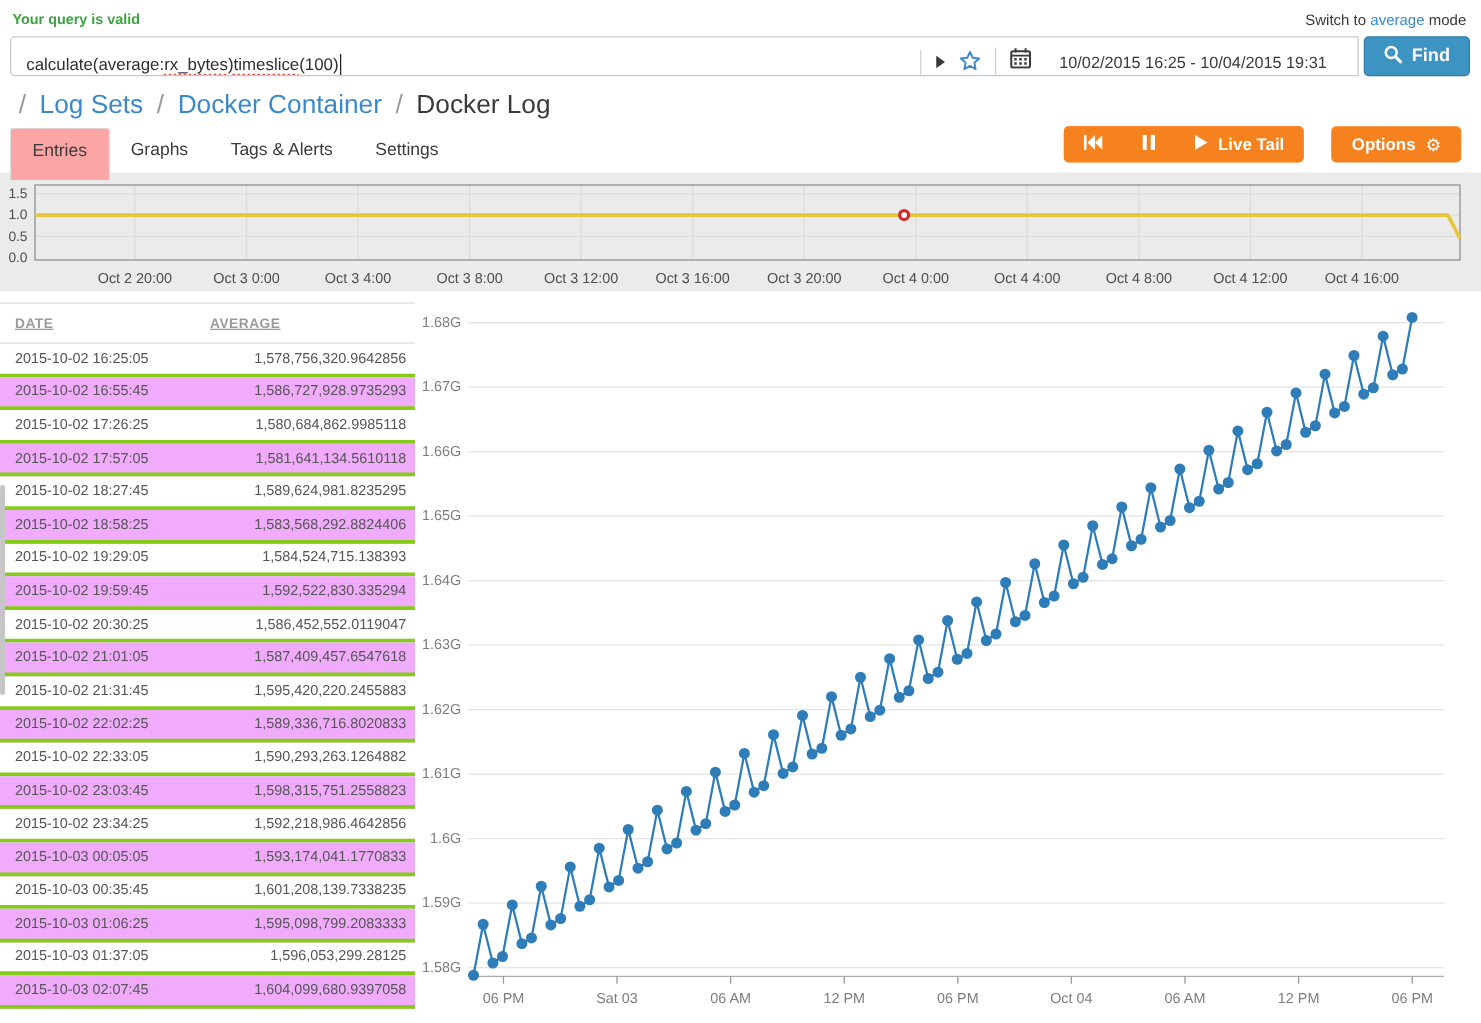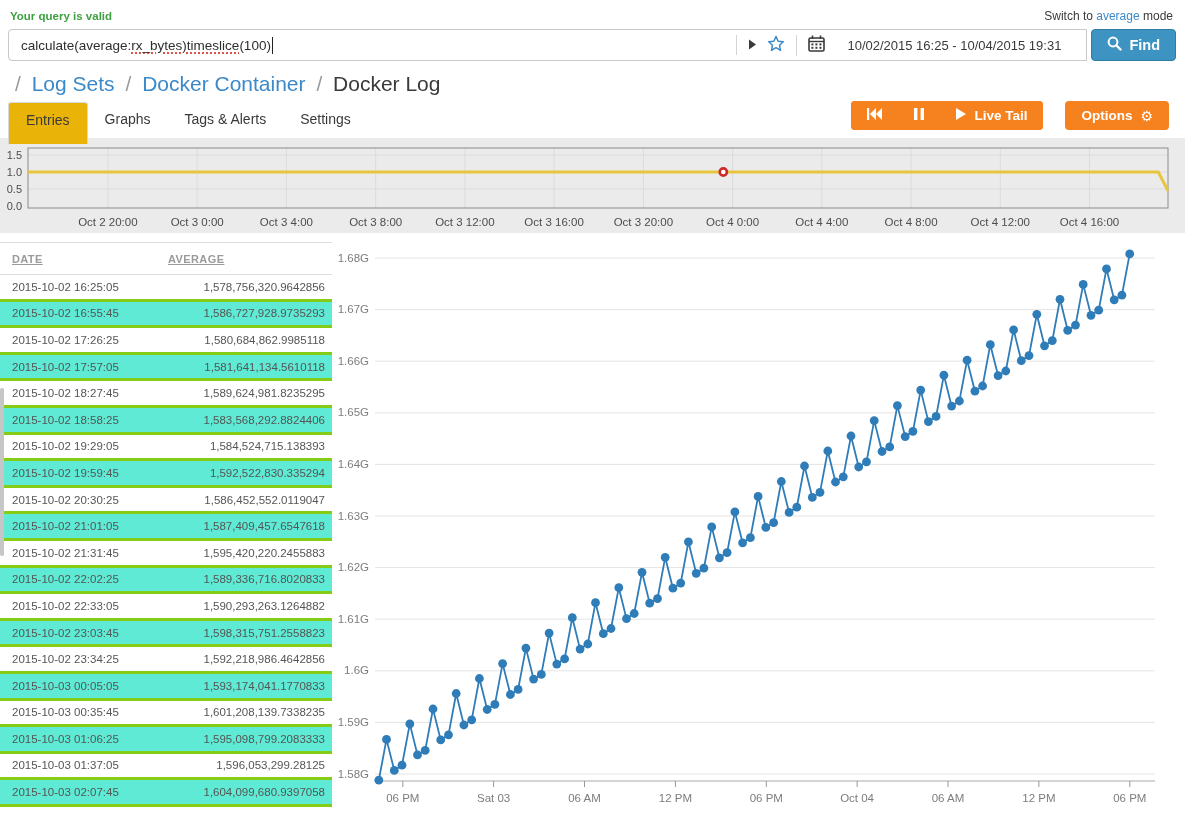--- a/index.html
+++ b/index.html
@@ -8,55 +8,55 @@
     position:relative; overflow:hidden; background:#fff;
     font-family:"Liberation Sans","DejaVu Sans",sans-serif; color:#333;
   }
   
   .status-row { display:flex; justify-content:space-between; align-items:center; padding:9px 12px 4px 10px; }
   .query-status { font-size:11.5px; font-weight:bold; color:#3FA142; }
   .mode-switch { font-size:12px; color:#3a3a3a; }
   .mode-switch a { color:#3C89C9; text-decoration:none; cursor:pointer; }
   
   .search-row { display:flex; align-items:stretch; margin:2px 9px 0 8px; height:32px; }
-  .search-bar { flex:1; display:flex; align-items:center; border:1px solid #c9c9c9; border-radius:4px 0 0 4px; background:#fff; min-width:0; }
+  .search-bar { flex:1; display:flex; align-items:flex-end; border:1px solid #c9c9c9; border-radius:4px 0 0 4px; background:#fff; min-width:0; }
   .query-area { flex:1; display:flex; align-items:center; padding:0 10px 0 12px; font-size:13.5px; color:#2e2e2e; white-space:nowrap; overflow:hidden; cursor:text; }
   .misspell { text-decoration-line:underline; text-decoration-style:dotted; text-decoration-color:#e0524a; text-decoration-thickness:2px; text-underline-offset:3px; }
   .caret { display:inline-block; width:1px; height:17px; background:#222; margin-left:1px; vertical-align:middle; }
   .bar-seg { display:flex; align-items:center; gap:10px; padding:0 11px; border-left:1px solid #d4d4d4; }
   .icon-btn { display:flex; align-items:center; justify-content:center; background:none; border:none; cursor:pointer; padding:0; }
   .date-text { font-size:13px; color:#3a3a3a; white-space:nowrap; padding:0 14px 0 12px; }
   .find-btn { display:flex; align-items:center; gap:7px; background:#3D93C2; border:1px solid #2F7CA6; border-radius:4px; color:#fff; font-size:14.5px; font-weight:bold; padding:0 15px; margin-left:4px; cursor:pointer; font-family:inherit; }
   
   .breadcrumb { font-size:21px; margin:11px 0 0 10px; color:#9a9a9a; }
   .breadcrumb .sep { color:#9a9a9a; margin:0 5px; }
   .breadcrumb a { color:#3C89C9; text-decoration:none; cursor:pointer; }
   .breadcrumb .current { color:#3a3a3a; }
   
   .tabs-row { position:relative; display:flex; align-items:flex-end; height:40px; margin-top:2px; }
   .tabs { display:flex; align-items:flex-end; padding-left:8px; }
   .tab { font-size:14px; color:#3a3a3a; padding:9px 17px 11px; cursor:pointer; position:relative; }
-  .tab.active { background:#eab308; border:1px solid #d8d8d8; border-bottom:none; border-radius:3px 3px 0 0; margin-bottom:-6px; padding-bottom:16px; z-index:2; }
+  .tab.active { background:#fca5a5; border:1px solid #d8d8d8; border-bottom:none; border-radius:3px 3px 0 0; margin-bottom:-6px; padding-bottom:16px; z-index:2; }
   .toolbar { position:absolute; right:16px; bottom:8px; display:flex; align-items:center; }
   .btn-group { display:flex; background:#F5821F; border-radius:4px; overflow:hidden; }
   .obtn { display:flex; align-items:center; gap:8px; background:#F5821F; color:#fff; border:none; font-size:13.5px; font-weight:bold; padding:7px 16px; cursor:pointer; font-family:inherit; }
   .options-btn { border-radius:4px; margin-left:22px; }
   
   .timeline-strip { background:#EBEBEB; height:95px; position:relative; }
   .timeline-strip svg { display:block; }
   .tl-xlab { font-size:11.5px; fill:#4d4d4d; font-family:inherit; }
   .tl-ylab { font-size:11px; fill:#4d4d4d; font-family:inherit; }
   
   .content { display:flex; align-items:flex-start; }
   .agg-table { width:332px; margin-top:9px; font-size:11.5px; }
   .thead { display:flex; height:33px; align-items:center; border-top:1px solid #ddd; border-bottom:1px solid #ddd; color:#9b9b9b; font-weight:bold; font-size:11px; letter-spacing:.4px;text-decoration:underline; }
   .th-date { width:160px; padding-left:12px; }
   .th-avg { flex:1; padding-left:8px; }
   .trow { display:flex; height:26.6px; align-items:center; border-bottom:3px solid #84cc16; color:#555; }
-  .trow.alt { background:#5eead4; }
+  .trow.alt { background:#f0abfc; }
   .td-date { width:160px; padding-left:12px; white-space:nowrap; }
   .td-avg { flex:1; text-align:right; padding-right:7px; white-space:nowrap; }
   .chart-panel { flex:1; margin-top:7px; }
   .ch-lab { font-size:11.5px; fill:#7d7d7d; font-family:inherit; }
   
   .page-scrollbar { position:absolute; left:0; top:388px; width:4px; height:168px; background:#c6c6c6; border-radius:3px; z-index:5; }
 </style>
 </head>
 <body>
 

